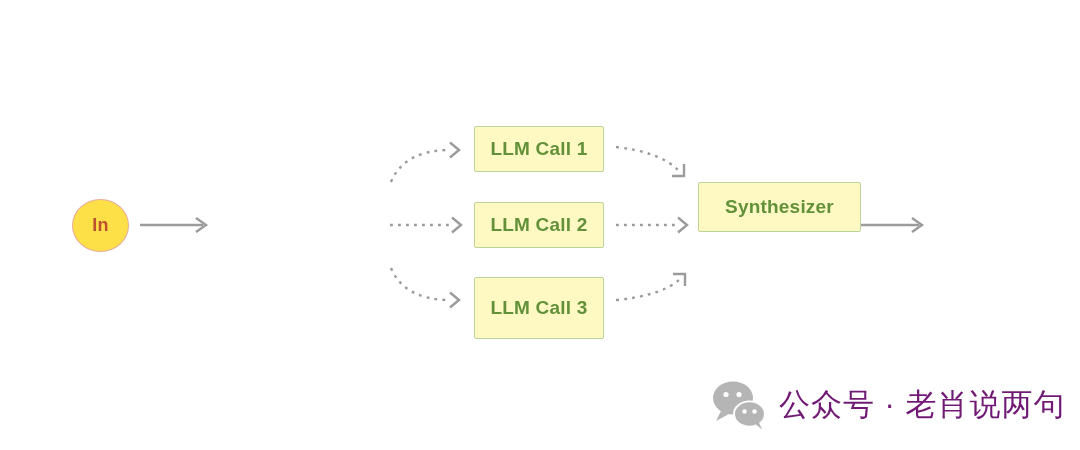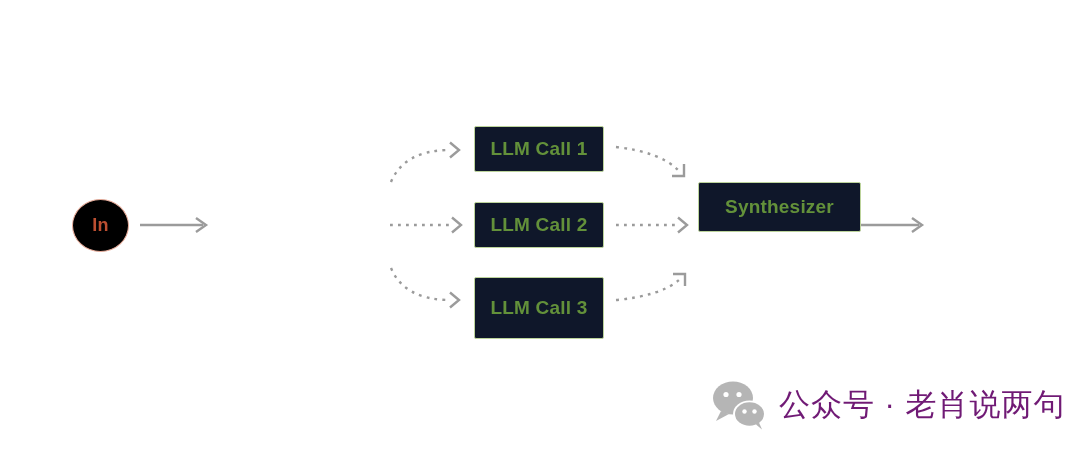--- a/index.html
+++ b/index.html
@@ -26,28 +26,28 @@
     display: flex;
     align-items: center;
     justify-content: center;
     box-sizing: border-box;
     font-weight: bold;
     font-size: 19px;
     letter-spacing: 0.2px;
     white-space: nowrap;
   }
   .node-green {
-    background: #0f172a;
+    background: #fef9c3;
     border: 1.5px solid #bcd39b;
     color: #63913a;
     border-radius: 2px;
     align-items: center;
   }
   .node-pink {
-    background: #000000;
+    background: #fde047;
     border: 1.5px solid #e8ad9b;
     color: #bd4f31;
   }
   .node-in {
     left: 72px; top: 199px; width: 57px; height: 53px;
     border-radius: 50%;
     font-size: 18px;
   }
   .node-orchestrator { left: 222px; top: 200px; width: 155px; height: 50px; }
   .node-llm1 { left: 474px; top: 126px; width: 130px; height: 46px; }

